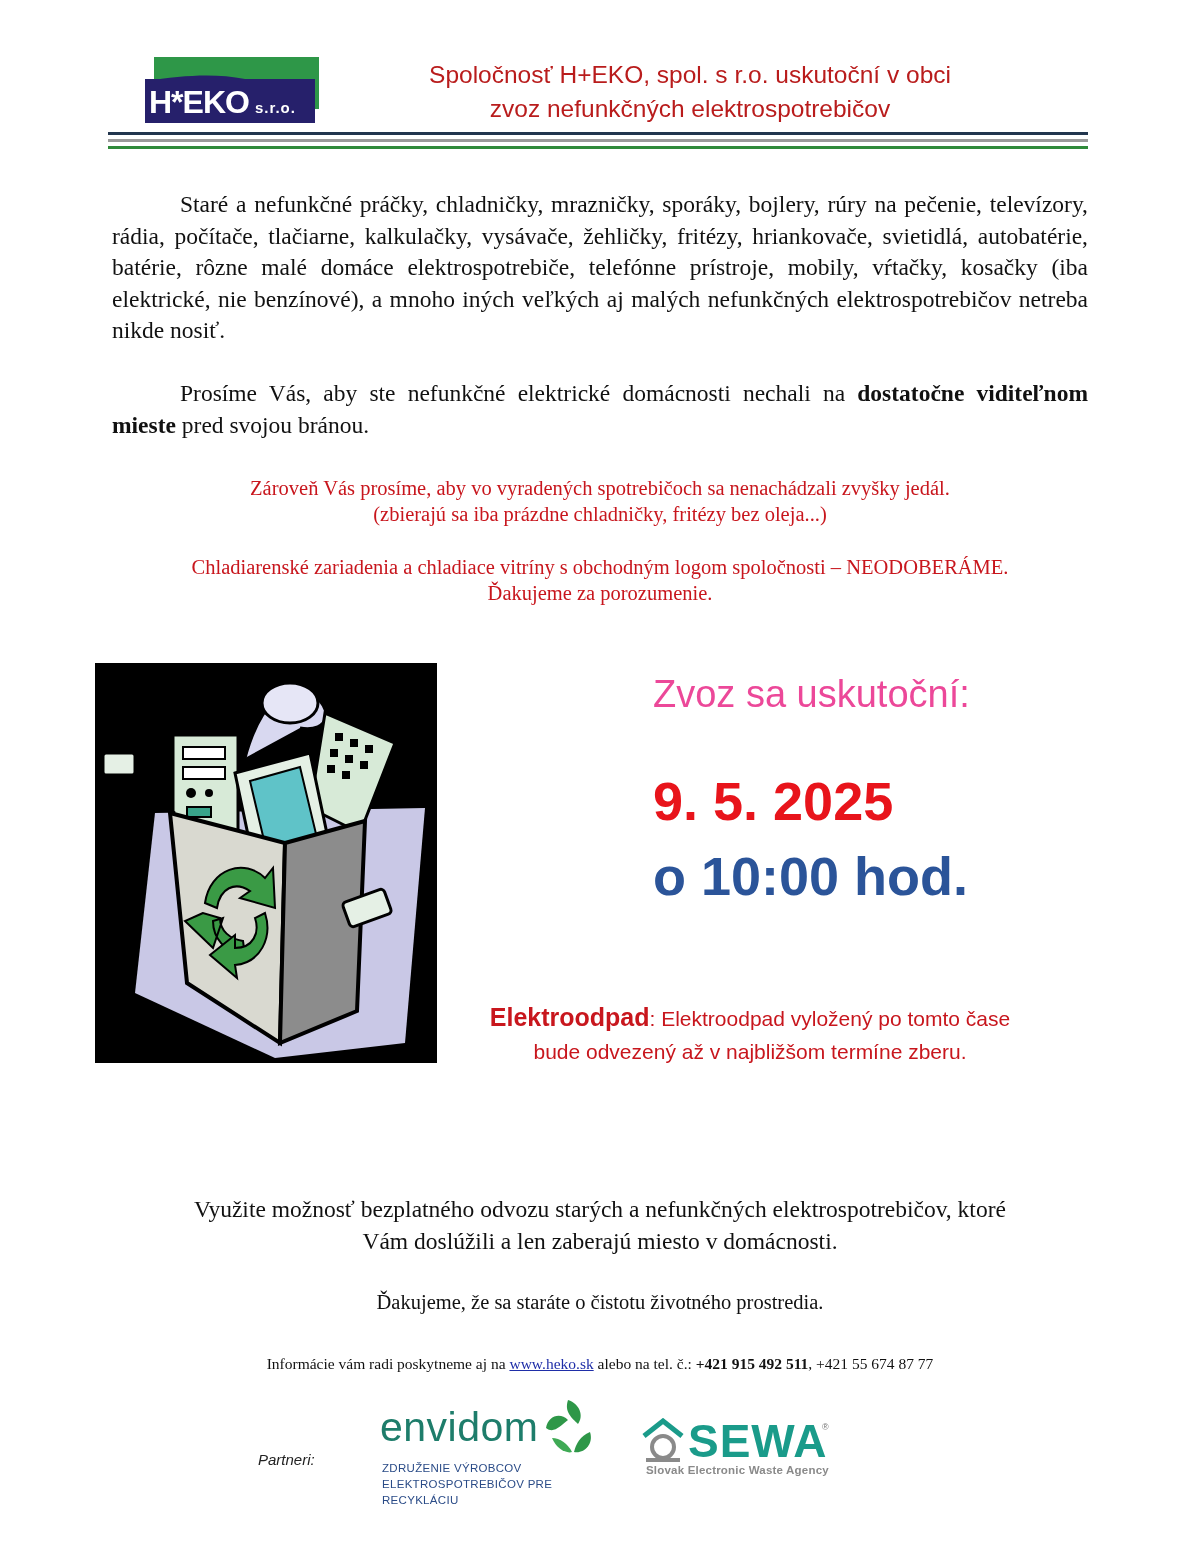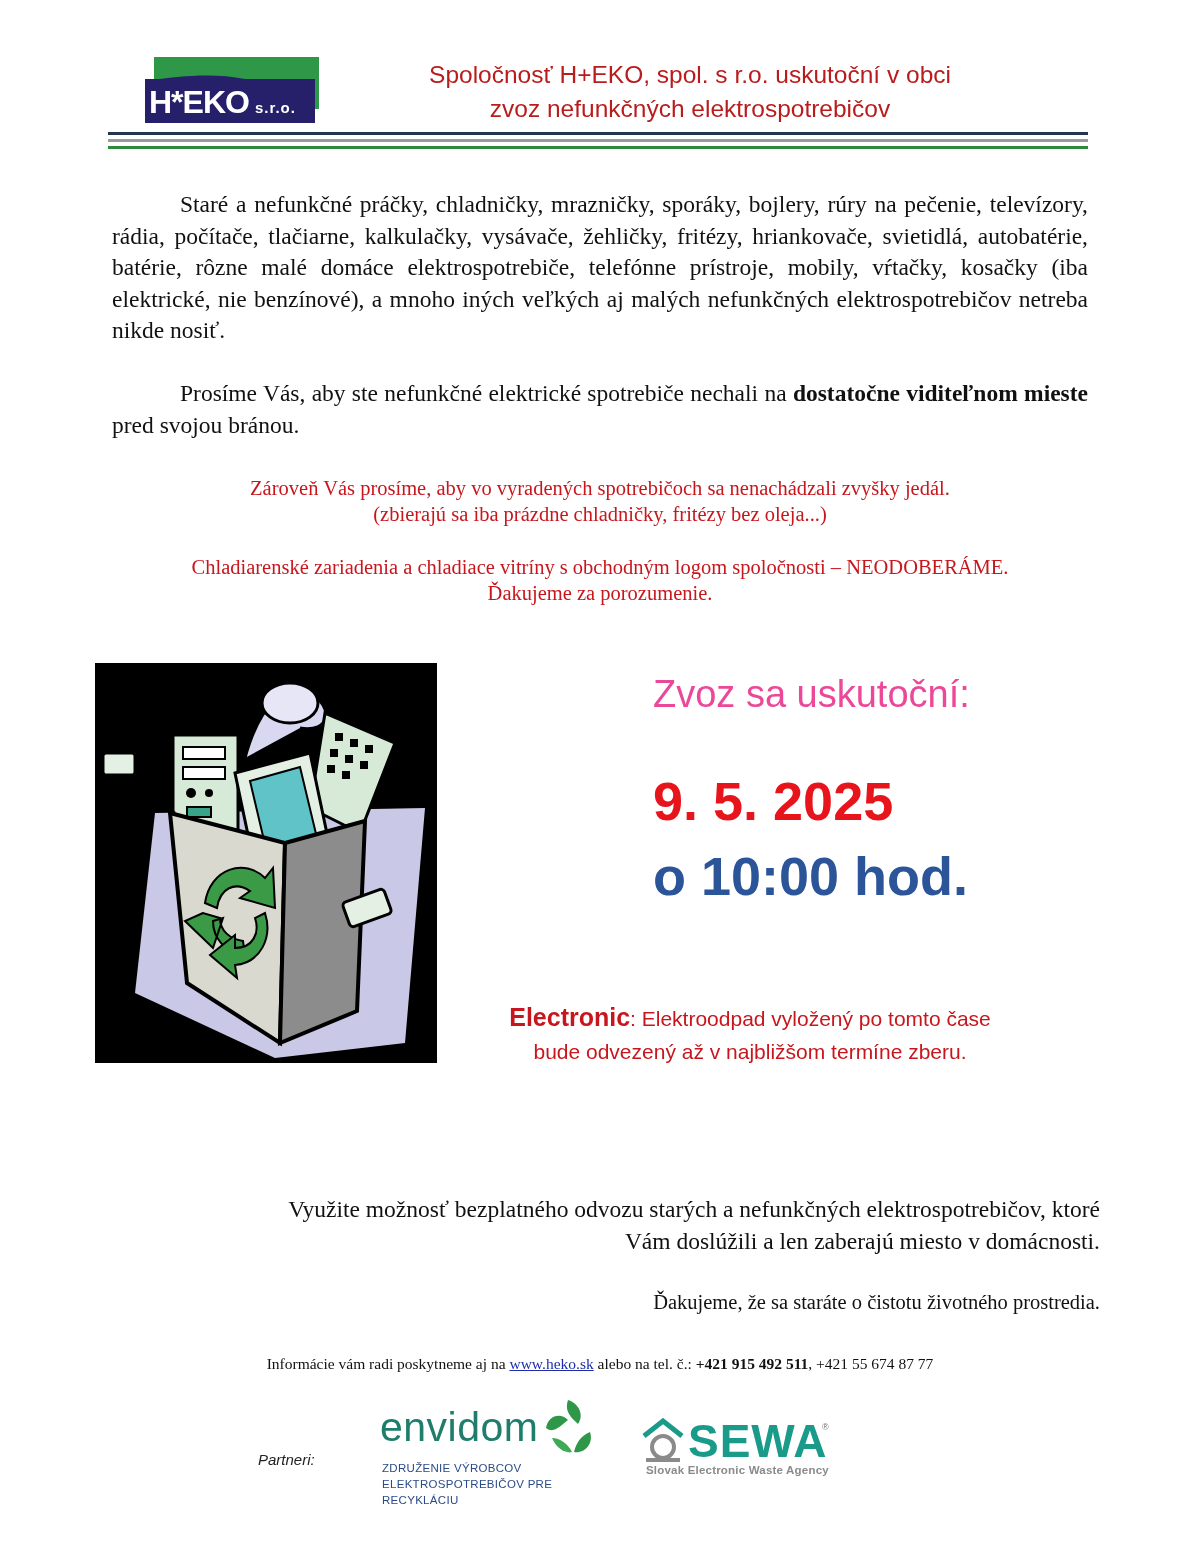--- a/index.html
+++ b/index.html
@@ -32,21 +32,21 @@
   .ewaste { left:95px; top:663px; width:342px; height:400px; background:#000; }
 
   
   .sched-head { left:653px; top:673px; font-family:"Liberation Sans", sans-serif; font-size:38px; color:#ec4899; }
   .sched-date { left:653px; top:770px; font-family:"Liberation Sans", sans-serif; font-weight:bold; font-size:54px; color:#e8141b; }
   .sched-time { left:653px; top:845px; font-family:"Liberation Sans", sans-serif; font-weight:bold; font-size:54px; color:#2b5499; }
   .warning { left:440px; top:1001px; width:620px; text-align:center; font-family:"Liberation Sans", sans-serif; color:#c8161d; font-size:21px; line-height:33px; }
   .warning b { font-size:25px; }
 
   
-  .closing { left:100px; width:1000px; text-align:right; font-size:23.5px; line-height:32px; }
+  .closing { left:100px; width:1000px; text-align:center; font-size:23.5px; line-height:32px; }
   .closing1 { top:1193px; }
   .closing2 { top:1286px; font-size:20.5px; }
   .info { left:100px; top:1355px; width:1000px; text-align:center; font-size:15.5px; }
   .info a { color:#1f2ea8; text-decoration:underline; }
   .partners-label { left:258px; top:1451px; font-family:"Liberation Sans", sans-serif; font-style:italic; font-size:15px; color:#222; }
   .envidom { left:380px; top:1398px; width:230px; height:105px; }
   .envidom-name { position:absolute; left:0; top:6px; font-family:"Liberation Sans", sans-serif; font-size:41px; color:#1e7d6b; letter-spacing:0.5px; }
   .envidom-sub { position:absolute; left:2px; top:62px; font-family:"Liberation Sans", sans-serif; font-size:11.5px; color:#2a4b87; line-height:16px; letter-spacing:0.3px; }
   .envidom-icon { position:absolute; left:158px; top:0; width:60px; height:60px; }
   .sewa { left:640px; top:1418px; width:200px; height:70px; }
@@ -71,21 +71,21 @@
   <div>Spoločnosť H+EKO, spol. s r.o. uskutoční v obci</div>
   <div>zvoz nefunkčných elektrospotrebičov</div>
 </div>
 
 <div class="abs rule rule1"></div>
 <div class="abs rule rule2"></div>
 <div class="abs rule rule3"></div>
 
 <div class="abs para para1"><span class="indent"></span><span>Staré a nefunkčné práčky, chladničky, mrazničky, sporáky, bojlery, rúry na pečenie, televízory, rádia, počítače, tlačiarne, kalkulačky, vysávače, žehličky, fritézy, hriankovače, svietidlá, autobatérie, batérie, rôzne malé domáce elektrospotrebiče, telefónne prístroje, mobily, vŕtačky, kosačky (iba elektrické, nie benzínové), a mnoho iných veľkých aj malých nefunkčných elektrospotrebičov netreba nikde nosiť.</span></div>
 
-<div class="abs para para2"><span class="indent"></span><span>Prosíme Vás, aby ste nefunkčné elektrické spotrebiče nechali na </span><b>dostatočne viditeľnom mieste</b><span> pred svojou bránou.</span></div>
+<div class="abs para para2"><span class="indent"></span><span>Prosíme Vás, aby ste nefunkčné elektrické domácnosti nechali na </span><b>dostatočne viditeľnom mieste</b><span> pred svojou bránou.</span></div>
 
 <div class="abs red-note note1">
   <div>Zároveň Vás prosíme, aby vo vyradených spotrebičoch sa nenachádzali zvyšky jedál.</div>
   <div>(zbierajú sa iba prázdne chladničky, fritézy bez oleja...)</div>
 </div>
 
 <div class="abs red-note note2">
   <div>Chladiarenské zariadenia a chladiace vitríny s obchodným logom spoločnosti – NEODOBERÁME.</div>
   <div>Ďakujeme za porozumenie.</div>
 </div>
@@ -132,21 +132,21 @@
 
     <rect x="250" y="232" width="44" height="26" rx="4" fill="#e5f0e5" stroke="#000" stroke-width="3" transform="rotate(-20 272 245)"></rect>
   </svg>
 </div>
 
 <div class="abs sched-head">Zvoz sa uskutoční:</div>
 <div class="abs sched-date">9. 5. 2025</div>
 <div class="abs sched-time">o 10:00 hod.</div>
 
 <div class="abs warning">
-  <div><b>Electronic</b><span>: Elektroodpad vyložený po tomto čase</span></div>
+  <div><b>Elektroodpad</b><span>: Elektroodpad vyložený po tomto čase</span></div>
   <div>bude odvezený až v najbližšom termíne zberu.</div>
 </div>
 
 <div class="abs closing closing1">
   <div>Využite možnosť bezplatného odvozu starých a nefunkčných elektrospotrebičov, ktoré</div>
   <div>Vám doslúžili a len zaberajú miesto v domácnosti.</div>
 </div>
 <div class="abs closing closing2">Ďakujeme, že sa staráte o čistotu životného prostredia.</div>
 
 <div class="abs info">

